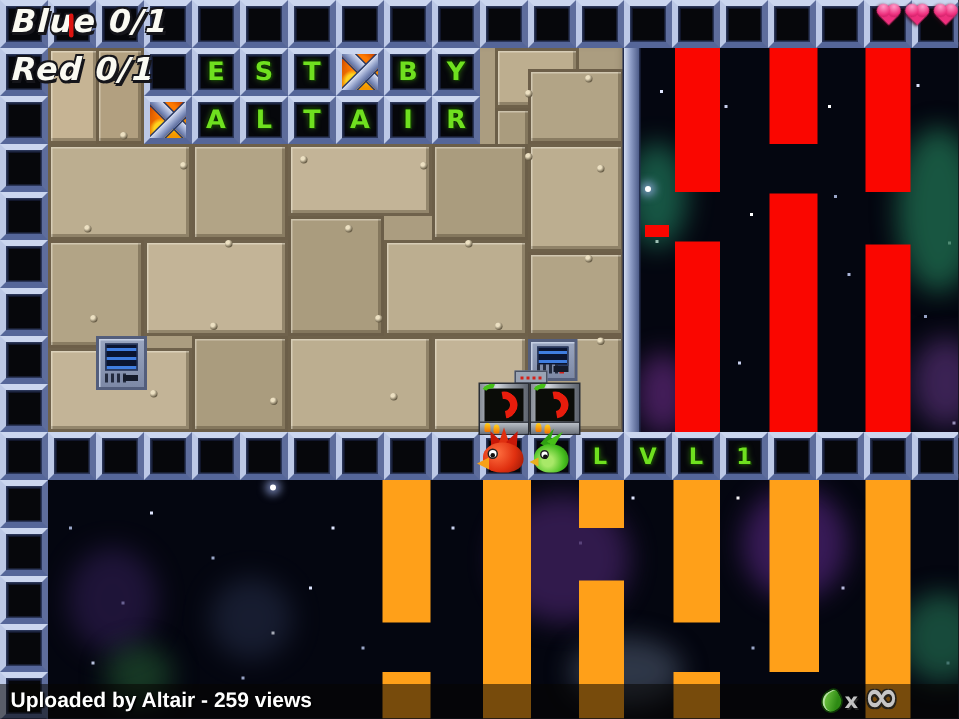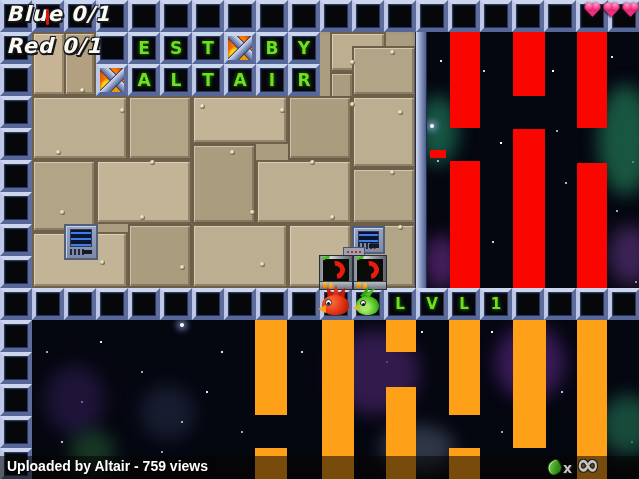--- a/index.html
+++ b/index.html
@@ -389,19 +389,19 @@
   </div>
 
   <div class="score" style="left:8px;top:2px;">Blue 0/1</div>
   <div class="score" style="left:8px;top:34px;">Red 0/1</div>
   <div class="drip" style="left:46px;top:9px;"></div>
   <div class="heart" style="left:588px;top:6px;"></div>
   <div class="heart" style="left:607px;top:6px;"></div>
   <div class="heart" style="left:626px;top:6px;"></div>
 
   <div class="caption-bar"></div>
-  <div class="caption-text">Uploaded by Altair - 759 views</div>
+  <div class="caption-text">Uploaded by Altair - 259 views</div>
 
   <div class="ammo-icon"></div>
   <div class="ammo-x">x</div>
   <div class="ammo-inf">∞</div>
 
 </div>
 
 </body></html>

